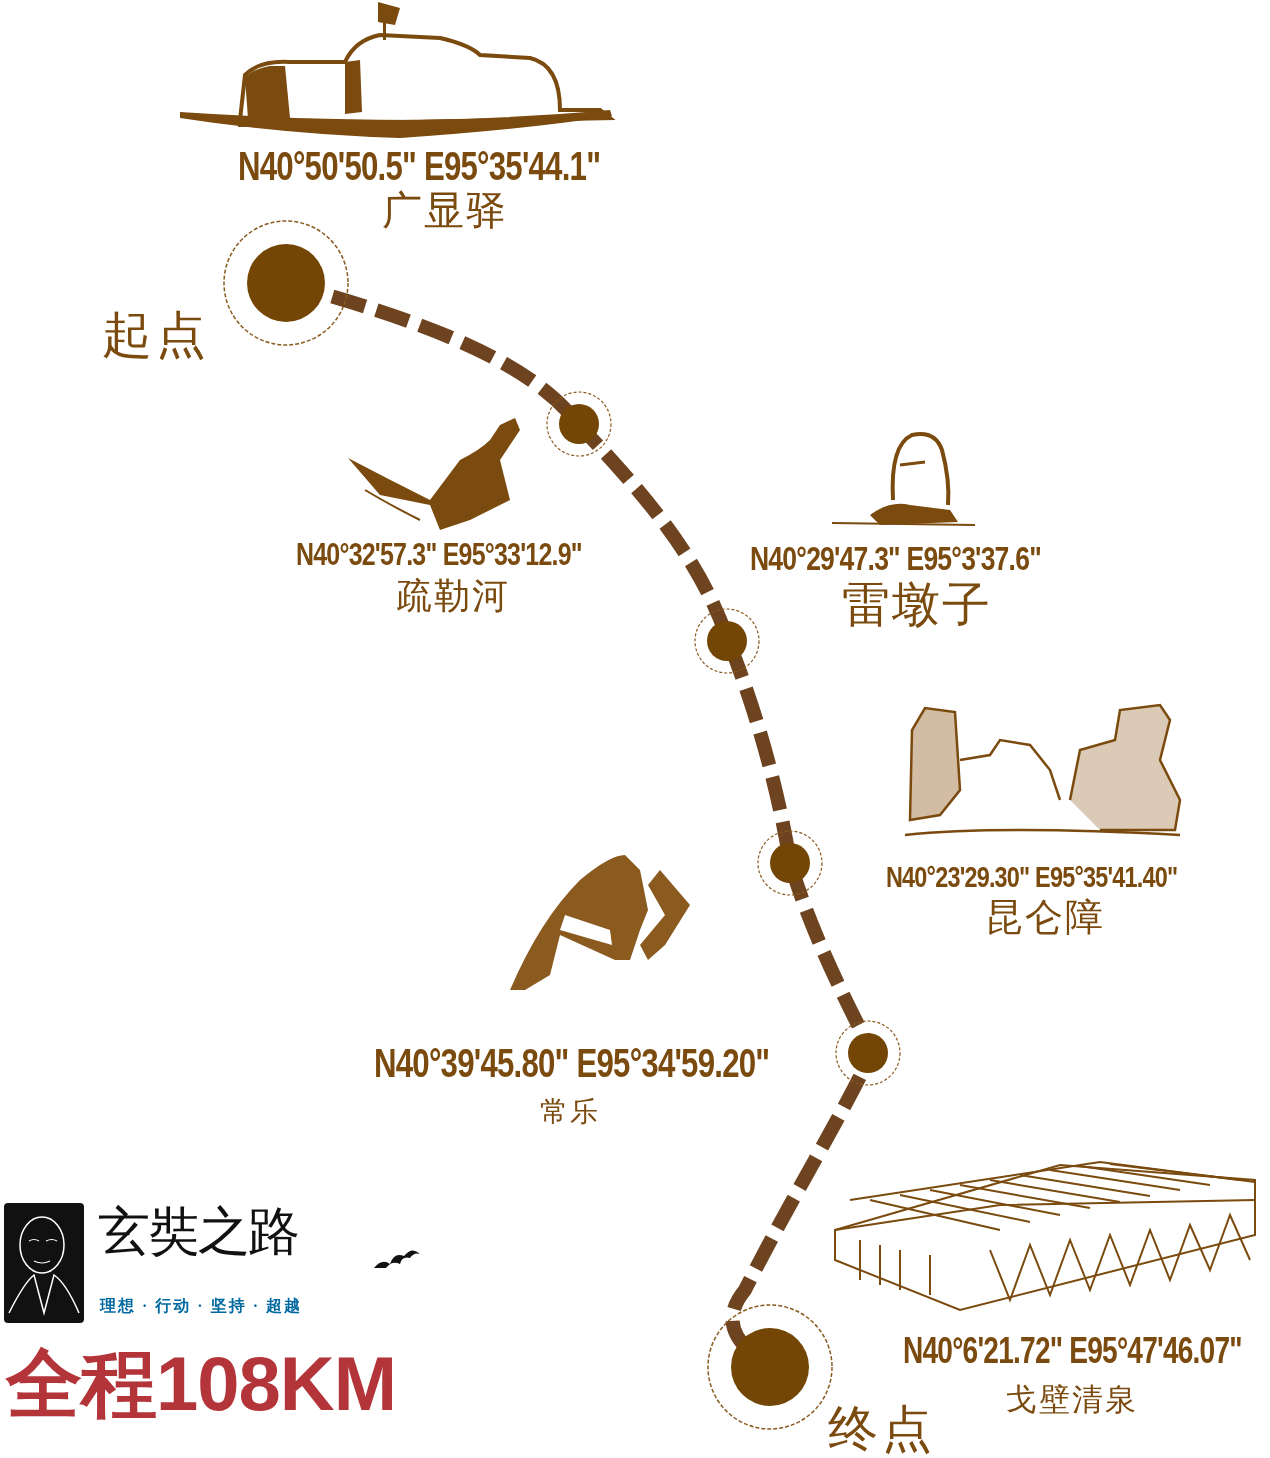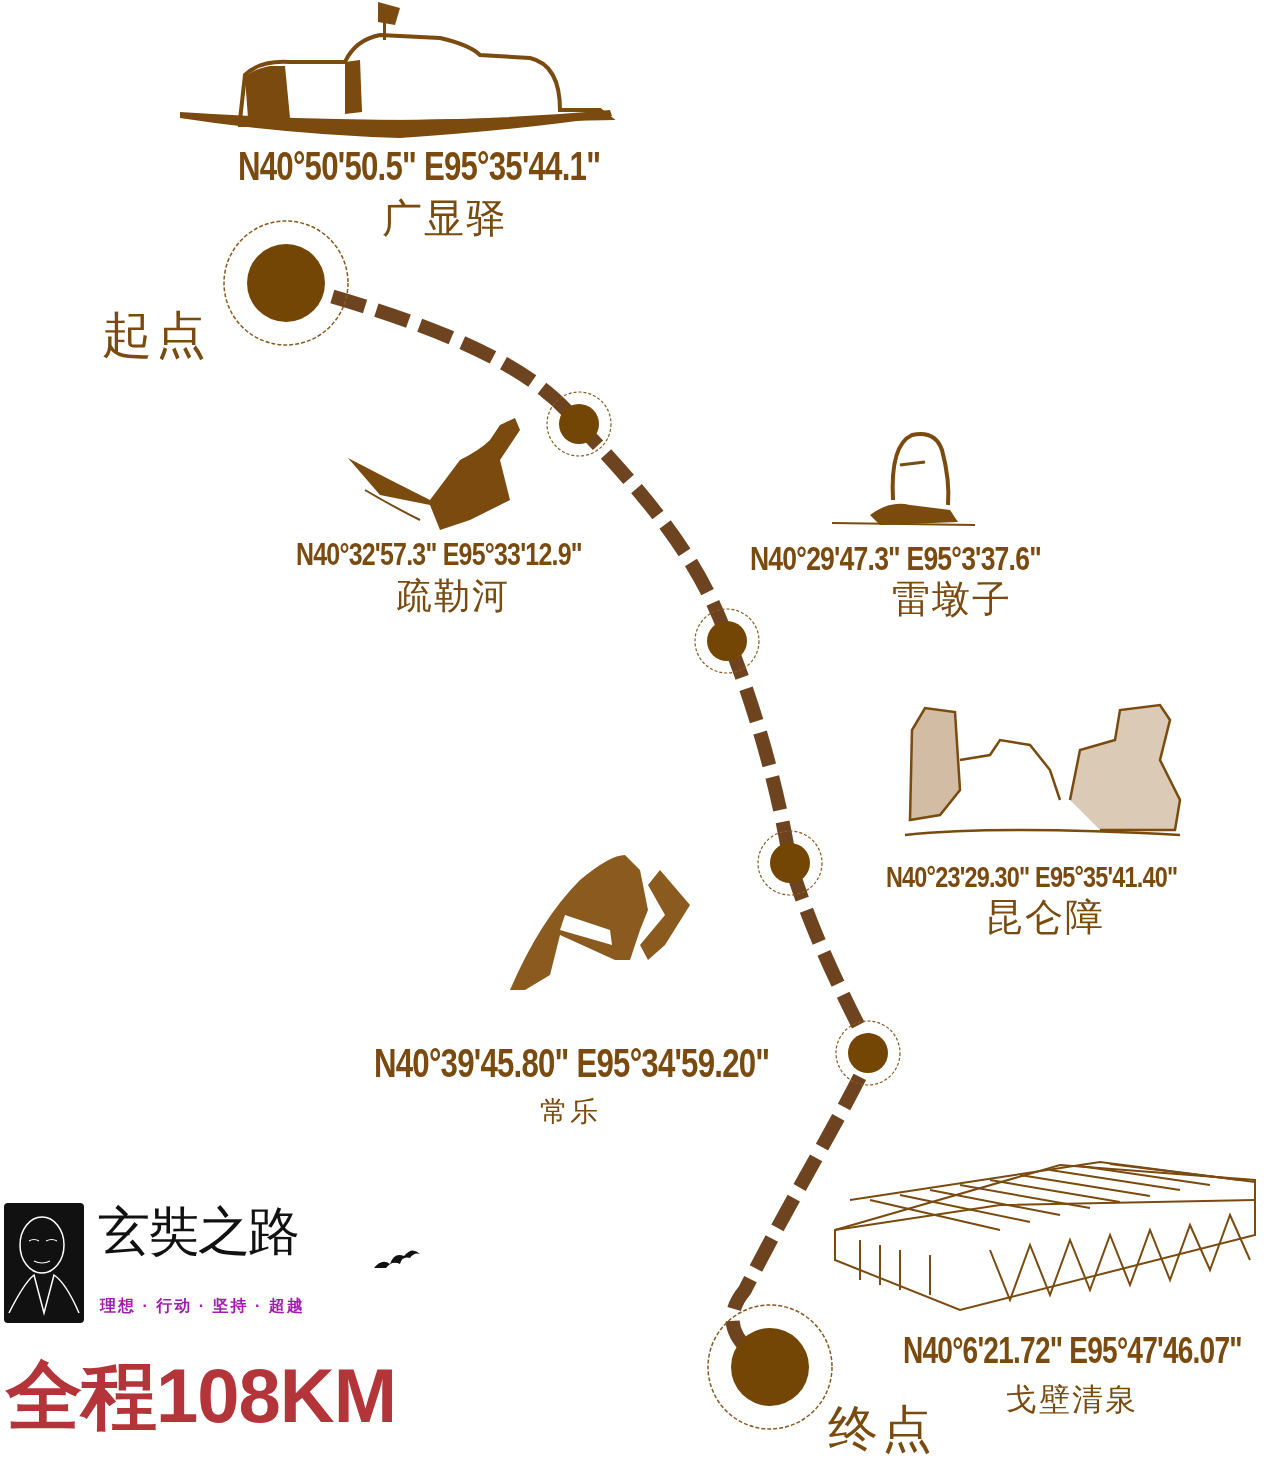--- a/index.html
+++ b/index.html
@@ -10,24 +10,24 @@
            font-weight: bold; letter-spacing: -1px; transform: scaleX(0.78); transform-origin: left top;
            white-space: nowrap; line-height: 1; }
   .place { position: absolute; color: #7a4a0e; font-family: "DejaVu Sans", sans-serif; font-weight: normal;
            white-space: nowrap; line-height: 1; letter-spacing: 2px; }
   .endpoint-label { position: absolute; color: #7a4a0e; font-family: "DejaVu Sans", sans-serif; font-weight: normal;
            font-size: 50px; line-height: 1; letter-spacing: 4px; white-space: nowrap; }
   svg.route { position: absolute; left: 0; top: 0; }
   .logo-box { position: absolute; left: 4px; top: 1203px; width: 80px; height: 120px; background: #111; border-radius: 4px; }
   .logo-title { position: absolute; left: 98px; top: 1205px; font-family: "DejaVu Serif", serif; font-size: 52px;
            color: #111; letter-spacing: -2px; line-height: 1; white-space: nowrap; }
-  .logo-slogan { position: absolute; left: 100px; top: 1296px; font-family: Liberation Sans, sans-serif; font-weight: bold;
-           font-size: 16px; color: #a21caf; letter-spacing: 2px; white-space: nowrap; }
+  .logo-slogan { position: absolute; left: 100px; top: 1296px; font-family: Liberation Serif, serif; font-weight: bold;
+           font-size: 16px; color: #0369a1; letter-spacing: 2px; white-space: nowrap; }
   .total { position: absolute; left: 6px; top: 1346px; font-family: "Liberation Sans", sans-serif; font-weight: bold;
-           font-size: 76px; color: #b3353a; line-height: 1; white-space: nowrap; letter-spacing: -1px; margin-top: 12px; }
+           font-size: 76px; color: #b3353a; line-height: 1; white-space: nowrap; letter-spacing: -1px; }
 </style>
 </head>
 <body>
 
 <svg class="route" width="1270" height="1458" viewBox="0 0 1270 1458">
 
   <path d="M 288 284 C 420 320, 530 360, 578 424 C 650 500, 700 560, 728 640 C 760 720, 780 800, 790 862 C 810 930, 845 1000, 872 1052 C 840 1120, 790 1200, 745 1290 C 720 1320, 735 1345, 770 1365" fill="none" stroke="#6e4420" stroke-width="14" stroke-dasharray="34 12"></path>
 
   <g>
     <circle cx="286" cy="283" r="62" fill="none" stroke="#8a5a1f" stroke-width="1.5" stroke-dasharray="4 2"></circle>
@@ -97,29 +97,29 @@
     <path d="M 835 1230 L 1060 1165 L 1255 1180 L 1255 1235 L 960 1310 L 835 1260 Z"></path>
     <path d="M 850 1200 L 1100 1162 L 1255 1182"></path>
     <path d="M 835 1230 L 1000 1205 L 1255 1200"></path>
     <path d="M 990 1250 L 1010 1300 L 1030 1245 L 1050 1295 L 1070 1240 L 1090 1290 L 1110 1235 L 1130 1285 L 1150 1230 L 1170 1280 L 1190 1225 L 1210 1270 L 1230 1215 L 1250 1260"></path>
     <path d="M 860 1240 L 860 1280 M 880 1245 L 880 1285 M 900 1250 L 900 1290 M 930 1255 L 930 1295"></path>
     <path d="M 870 1200 L 1000 1230 M 900 1195 L 1030 1222 M 930 1190 L 1060 1215 M 960 1185 L 1090 1208 M 990 1180 L 1120 1202 M 1020 1175 L 1150 1196 M 1050 1170 L 1180 1190 M 1080 1166 L 1210 1185 M 1110 1164 L 1240 1180"></path>
   </g>
 </svg>
 
 <div class="coord" style="left:238px; top:146px; font-size:40px;">N40°50'50.5"   E95°35'44.1"</div>
-<div class="place" style="left:382px; top:198px; font-size:40px;">广显驿</div>
+<div class="place" style="left:382px; top:190px; font-size:40px;">广显驿</div>
 
 <div class="endpoint-label" style="left:102px; top:310px;">起点</div>
 
 <div class="coord" style="left:296px; top:538px; font-size:32px;">N40°32'57.3"   E95°33'12.9"</div>
 <div class="place" style="left:396px; top:578px; font-size:36px;text-align:center;">疏勒河</div>
 
 <div class="coord" style="left:750px; top:541px; font-size:34px;">N40°29'47.3"   E95°3'37.6"</div>
-<div class="place" style="left:892px; top:580px; font-size:38px;">雷墩子</div>
+<div class="place" style="left:842px; top:580px; font-size:48px;">雷墩子</div>
 
 <div class="coord" style="left:886px; top:862px; font-size:30px;">N40°23'29.30"   E95°35'41.40"</div>
 <div class="place" style="left:985px; top:898px; font-size:38px;text-align:right;">昆仑障</div>
 
 <div class="coord" style="left:374px; top:1043px; font-size:40px;">N40°39'45.80" E95°34'59.20"</div>
 <div class="place" style="left:540px; top:1098px; font-size:28px;">常乐</div>
 
 <div class="coord" style="left:903px; top:1333px; font-size:36px;">N40°6'21.72" E95°47'46.07"</div>
 <div class="place" style="left:1006px; top:1384px; font-size:31px;">戈壁清泉</div>
 

